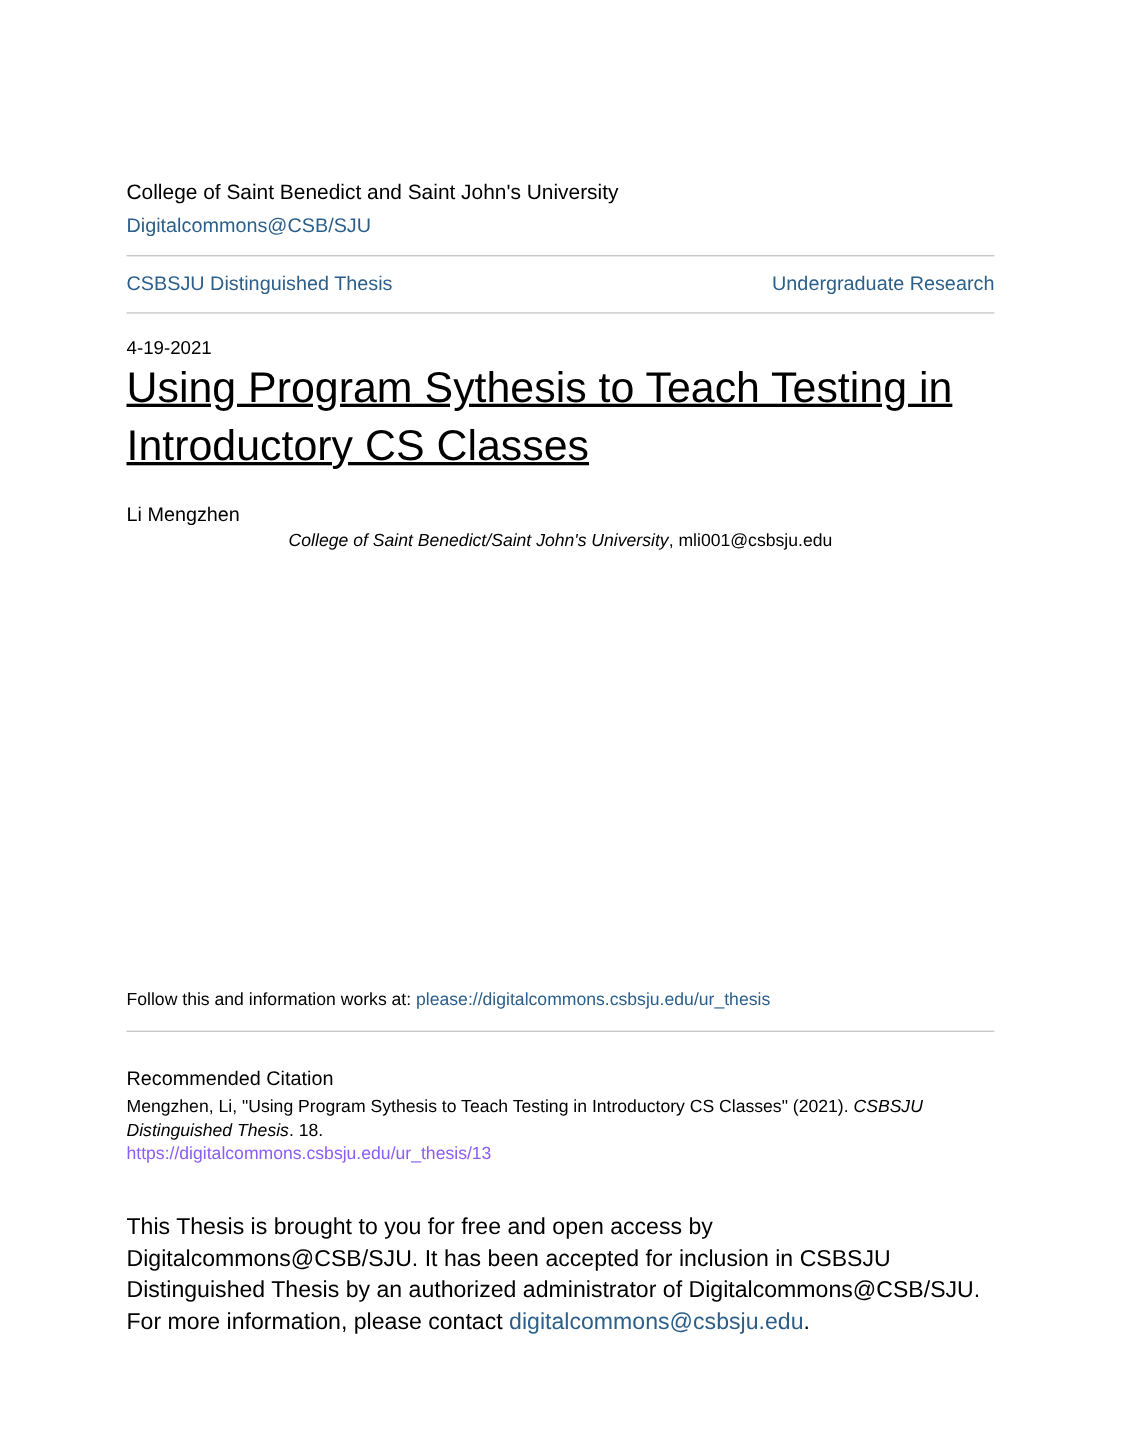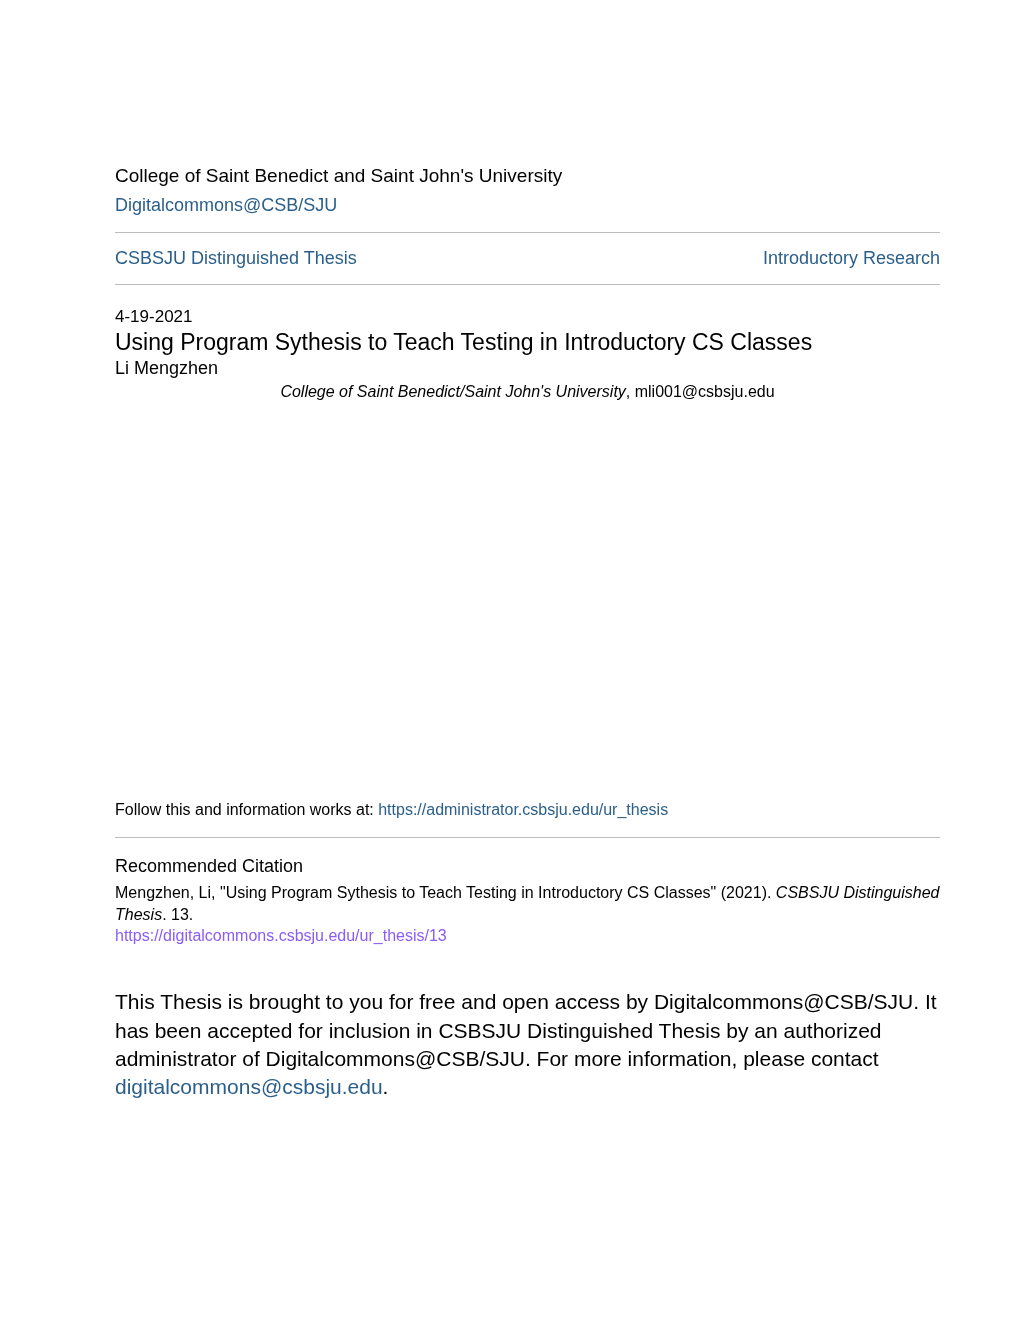--- a/index.html
+++ b/index.html
@@ -9,21 +9,21 @@
     }
     body {
       width: 1020px;
       height: 1320px;
       background: #fff;
       font-family: Arial, Helvetica, sans-serif;
       color: #000;
       position: relative;
     }
     .page {
-      padding: 165px 80px 40px 115px;
+      padding: 165px 116px 40px 115px;
     }
     .institution-name {
       font-size: 19px;
       font-weight: normal;
       margin-bottom: 8px;
     }
     .repository-name {
       font-size: 18px;
       color: #2b5f8a;
       margin-bottom: 16px;
@@ -41,23 +41,25 @@
     }
     .nav-link {
       font-size: 18px;
       color: #2b5f8a;
     }
     .date {
       font-size: 17px;
       margin-top: 22px;
     }
     .title {
-      font-size: 23px;
+      font-size: 39px;
       font-weight: normal;
       line-height: 1.35;
+      margin-bottom: 26px;
+      text-decoration: underline;
     }
     .author-name {
       font-size: 18px;
       margin-bottom: 4px;
     }
     .author-affiliation {
       font-size: 16px;
       text-align: center;
     }
     .author-affiliation .italic {
@@ -65,21 +67,21 @@
     }
     .follow-section {
       margin-top: 400px;
       font-size: 16px;
       margin-bottom: 18px;
     }
     .link {
       color: #2b5f8a;
     }
     .citation-section {
-      margin-top: 18px;
+      margin-top: 32px;
     }
     .citation-heading {
       font-size: 18px;
       font-weight: normal;
       margin-bottom: 5px;
     }
     .citation-text {
       font-size: 16px;
       line-height: 1.35;
     }
@@ -100,43 +102,43 @@
 </head>
 <body>
 
 <div class="page">
   <div class="institution-name">College of Saint Benedict and Saint John's University</div>
   <div class="repository-name">Digitalcommons@CSB/SJU</div>
 
   <hr class="divider">
   <div class="nav-row">
     <span class="nav-link">CSBSJU Distinguished Thesis</span>
-    <span class="nav-link">Introductory Research</span>
+    <span class="nav-link">Undergraduate Research</span>
   </div>
   <hr class="divider">
 
   <div class="date">4-19-2021</div>
 
   <h1 class="title">Using Program Sythesis to Teach Testing in Introductory CS Classes</h1>
 
   <div class="author-name">Li Mengzhen</div>
   <div class="author-affiliation">
     <span class="italic">College of Saint Benedict/Saint John's University</span><span>, mli001@csbsju.edu</span>
   </div>
 
   <div class="follow-section">
-    <span>Follow this and information works at: </span><span class="link">https://administrator.csbsju.edu/ur_thesis</span>
+    <span>Follow this and information works at: </span><span class="link">please://digitalcommons.csbsju.edu/ur_thesis</span>
   </div>
 
   <hr class="divider">
 
   <div class="citation-section">
     <div class="citation-heading">Recommended Citation</div>
     <div class="citation-text">
-      <span>Mengzhen, Li, "Using Program Sythesis to Teach Testing in Introductory CS Classes" (2021). </span><span class="italic">CSBSJU Distinguished Thesis</span><span>. 13.</span>
+      <span>Mengzhen, Li, "Using Program Sythesis to Teach Testing in Introductory CS Classes" (2021). </span><span class="italic">CSBSJU Distinguished Thesis</span><span>. 18.</span>
     </div>
     <div class="citation-link">https://digitalcommons.csbsju.edu/ur_thesis/13</div>
   </div>
 
   <div class="footer-text">
     <span>This Thesis is brought to you for free and open access by Digitalcommons@CSB/SJU. It has been accepted for inclusion in CSBSJU Distinguished Thesis by an authorized administrator of Digitalcommons@CSB/SJU. For more information, please contact </span><span class="link">digitalcommons@csbsju.edu</span><span>.</span>
   </div>
 </div>
 
 </body></html>

